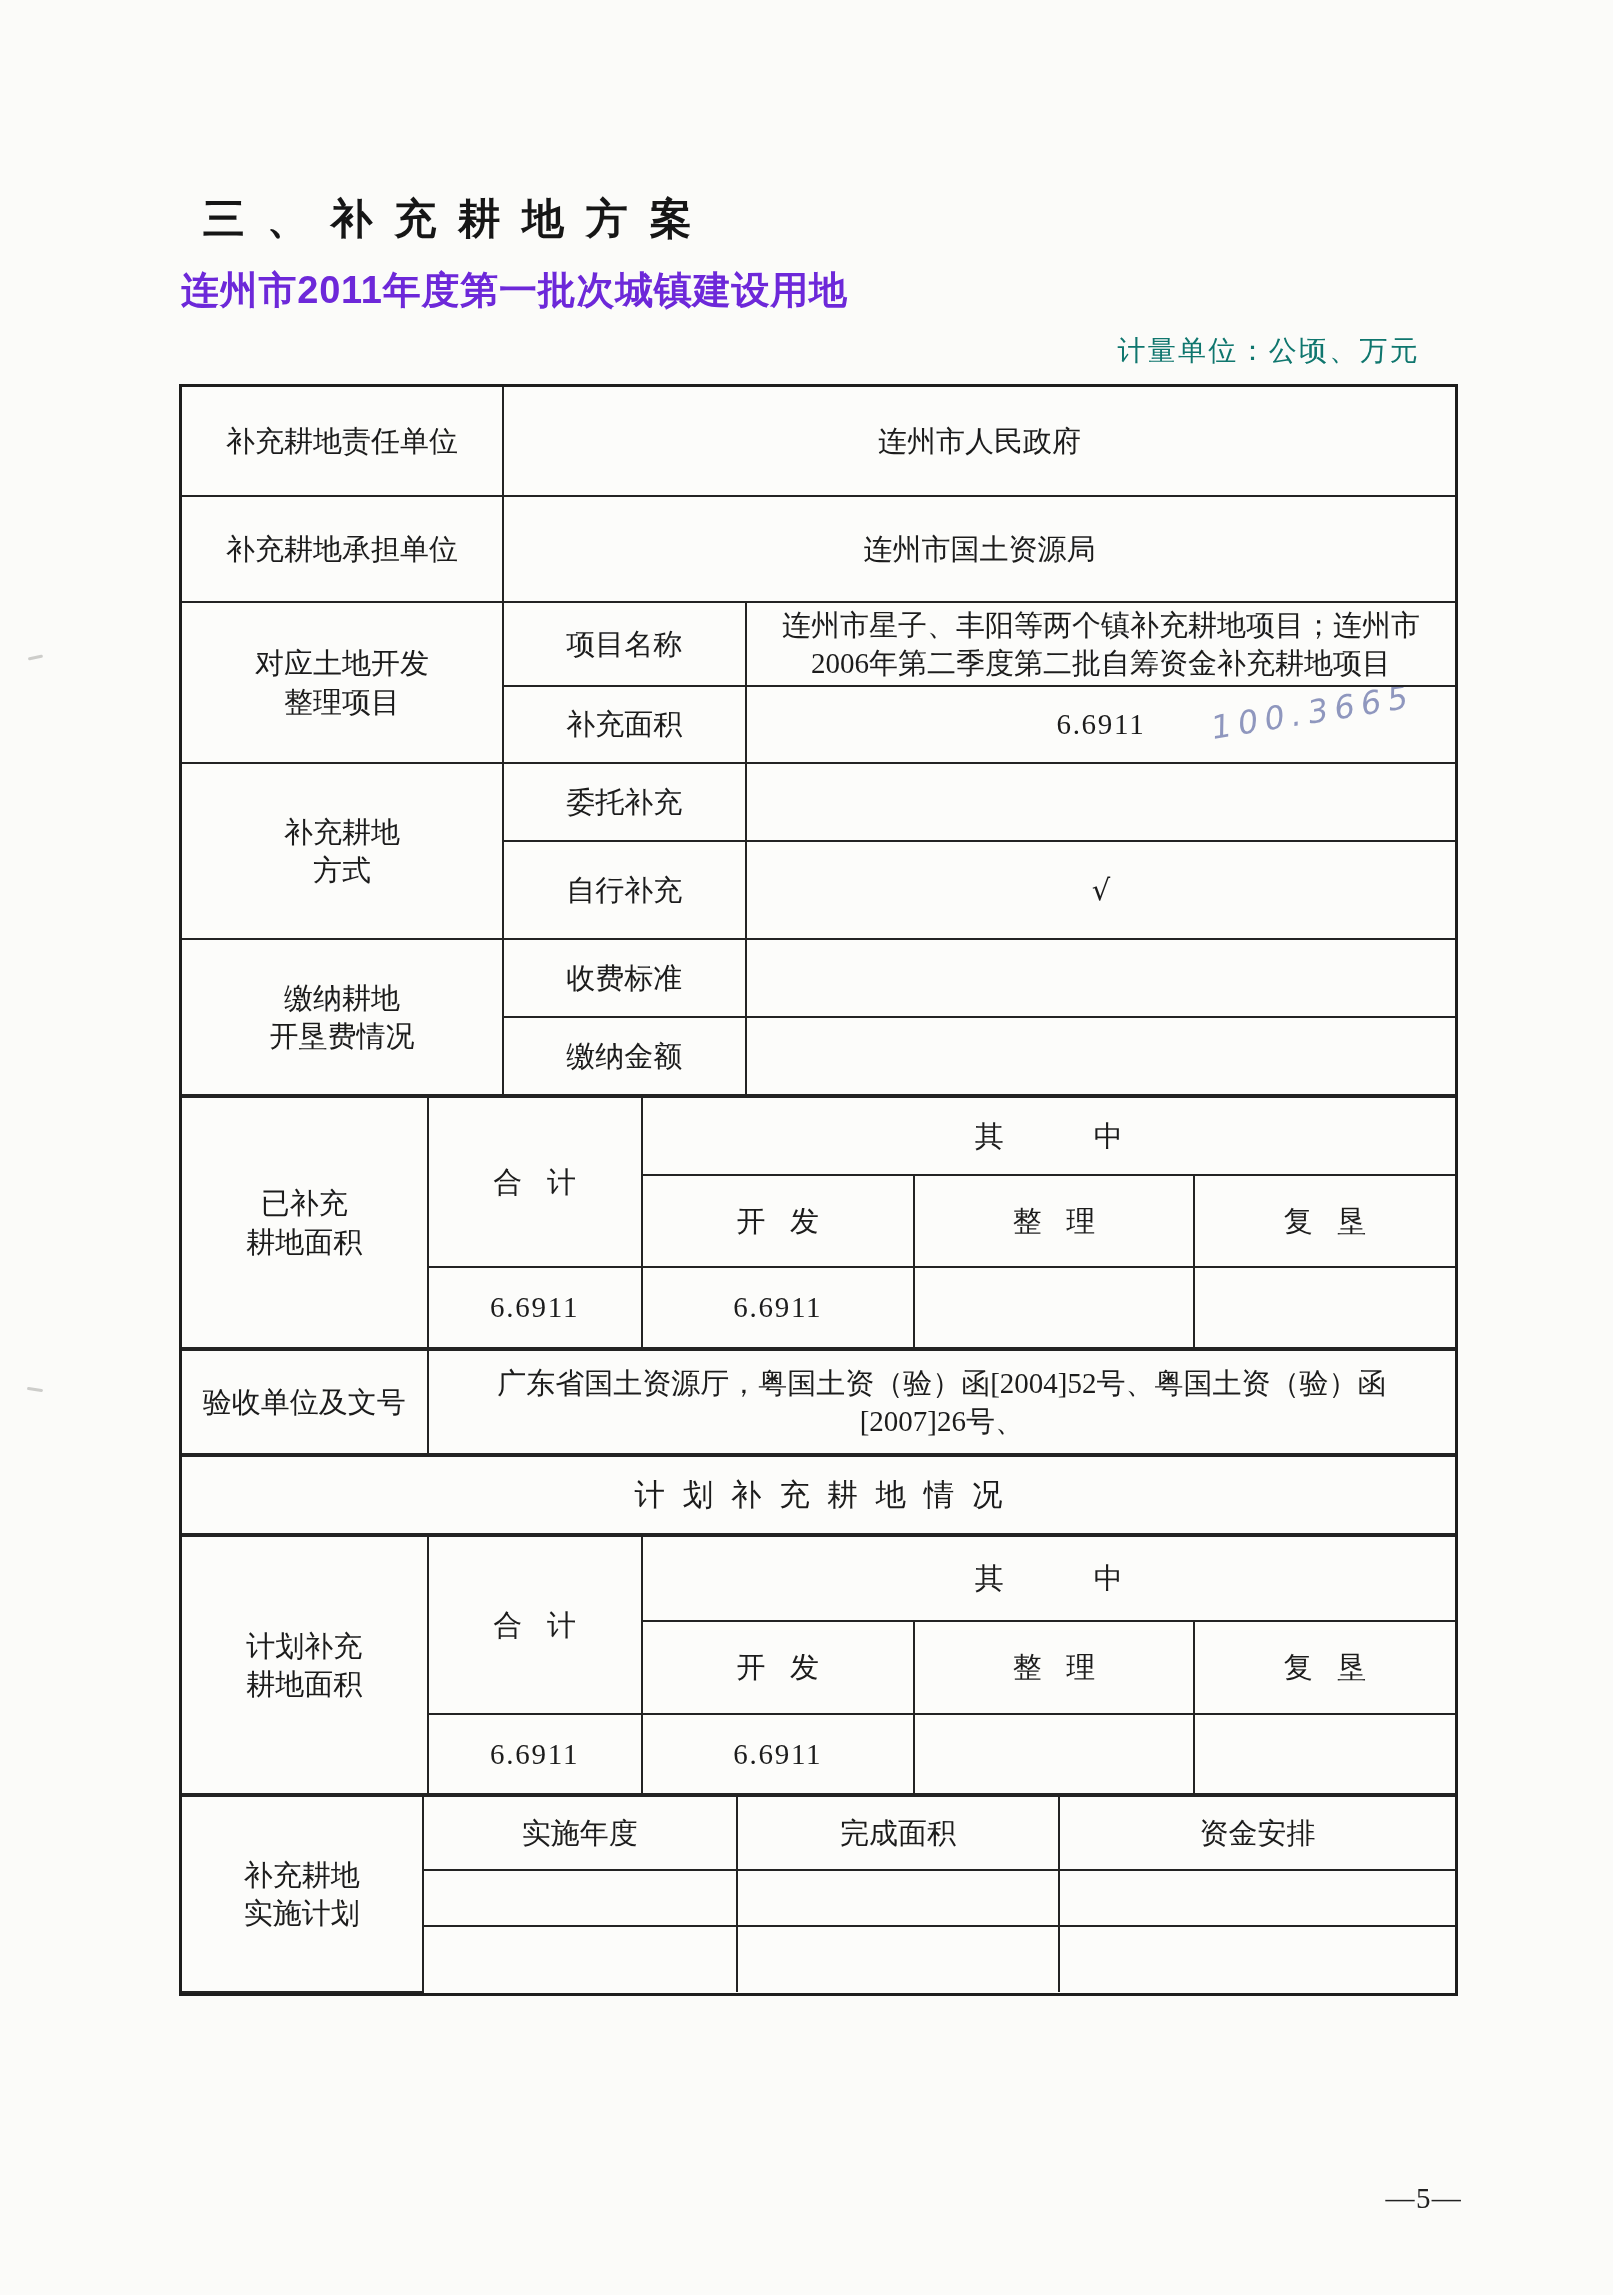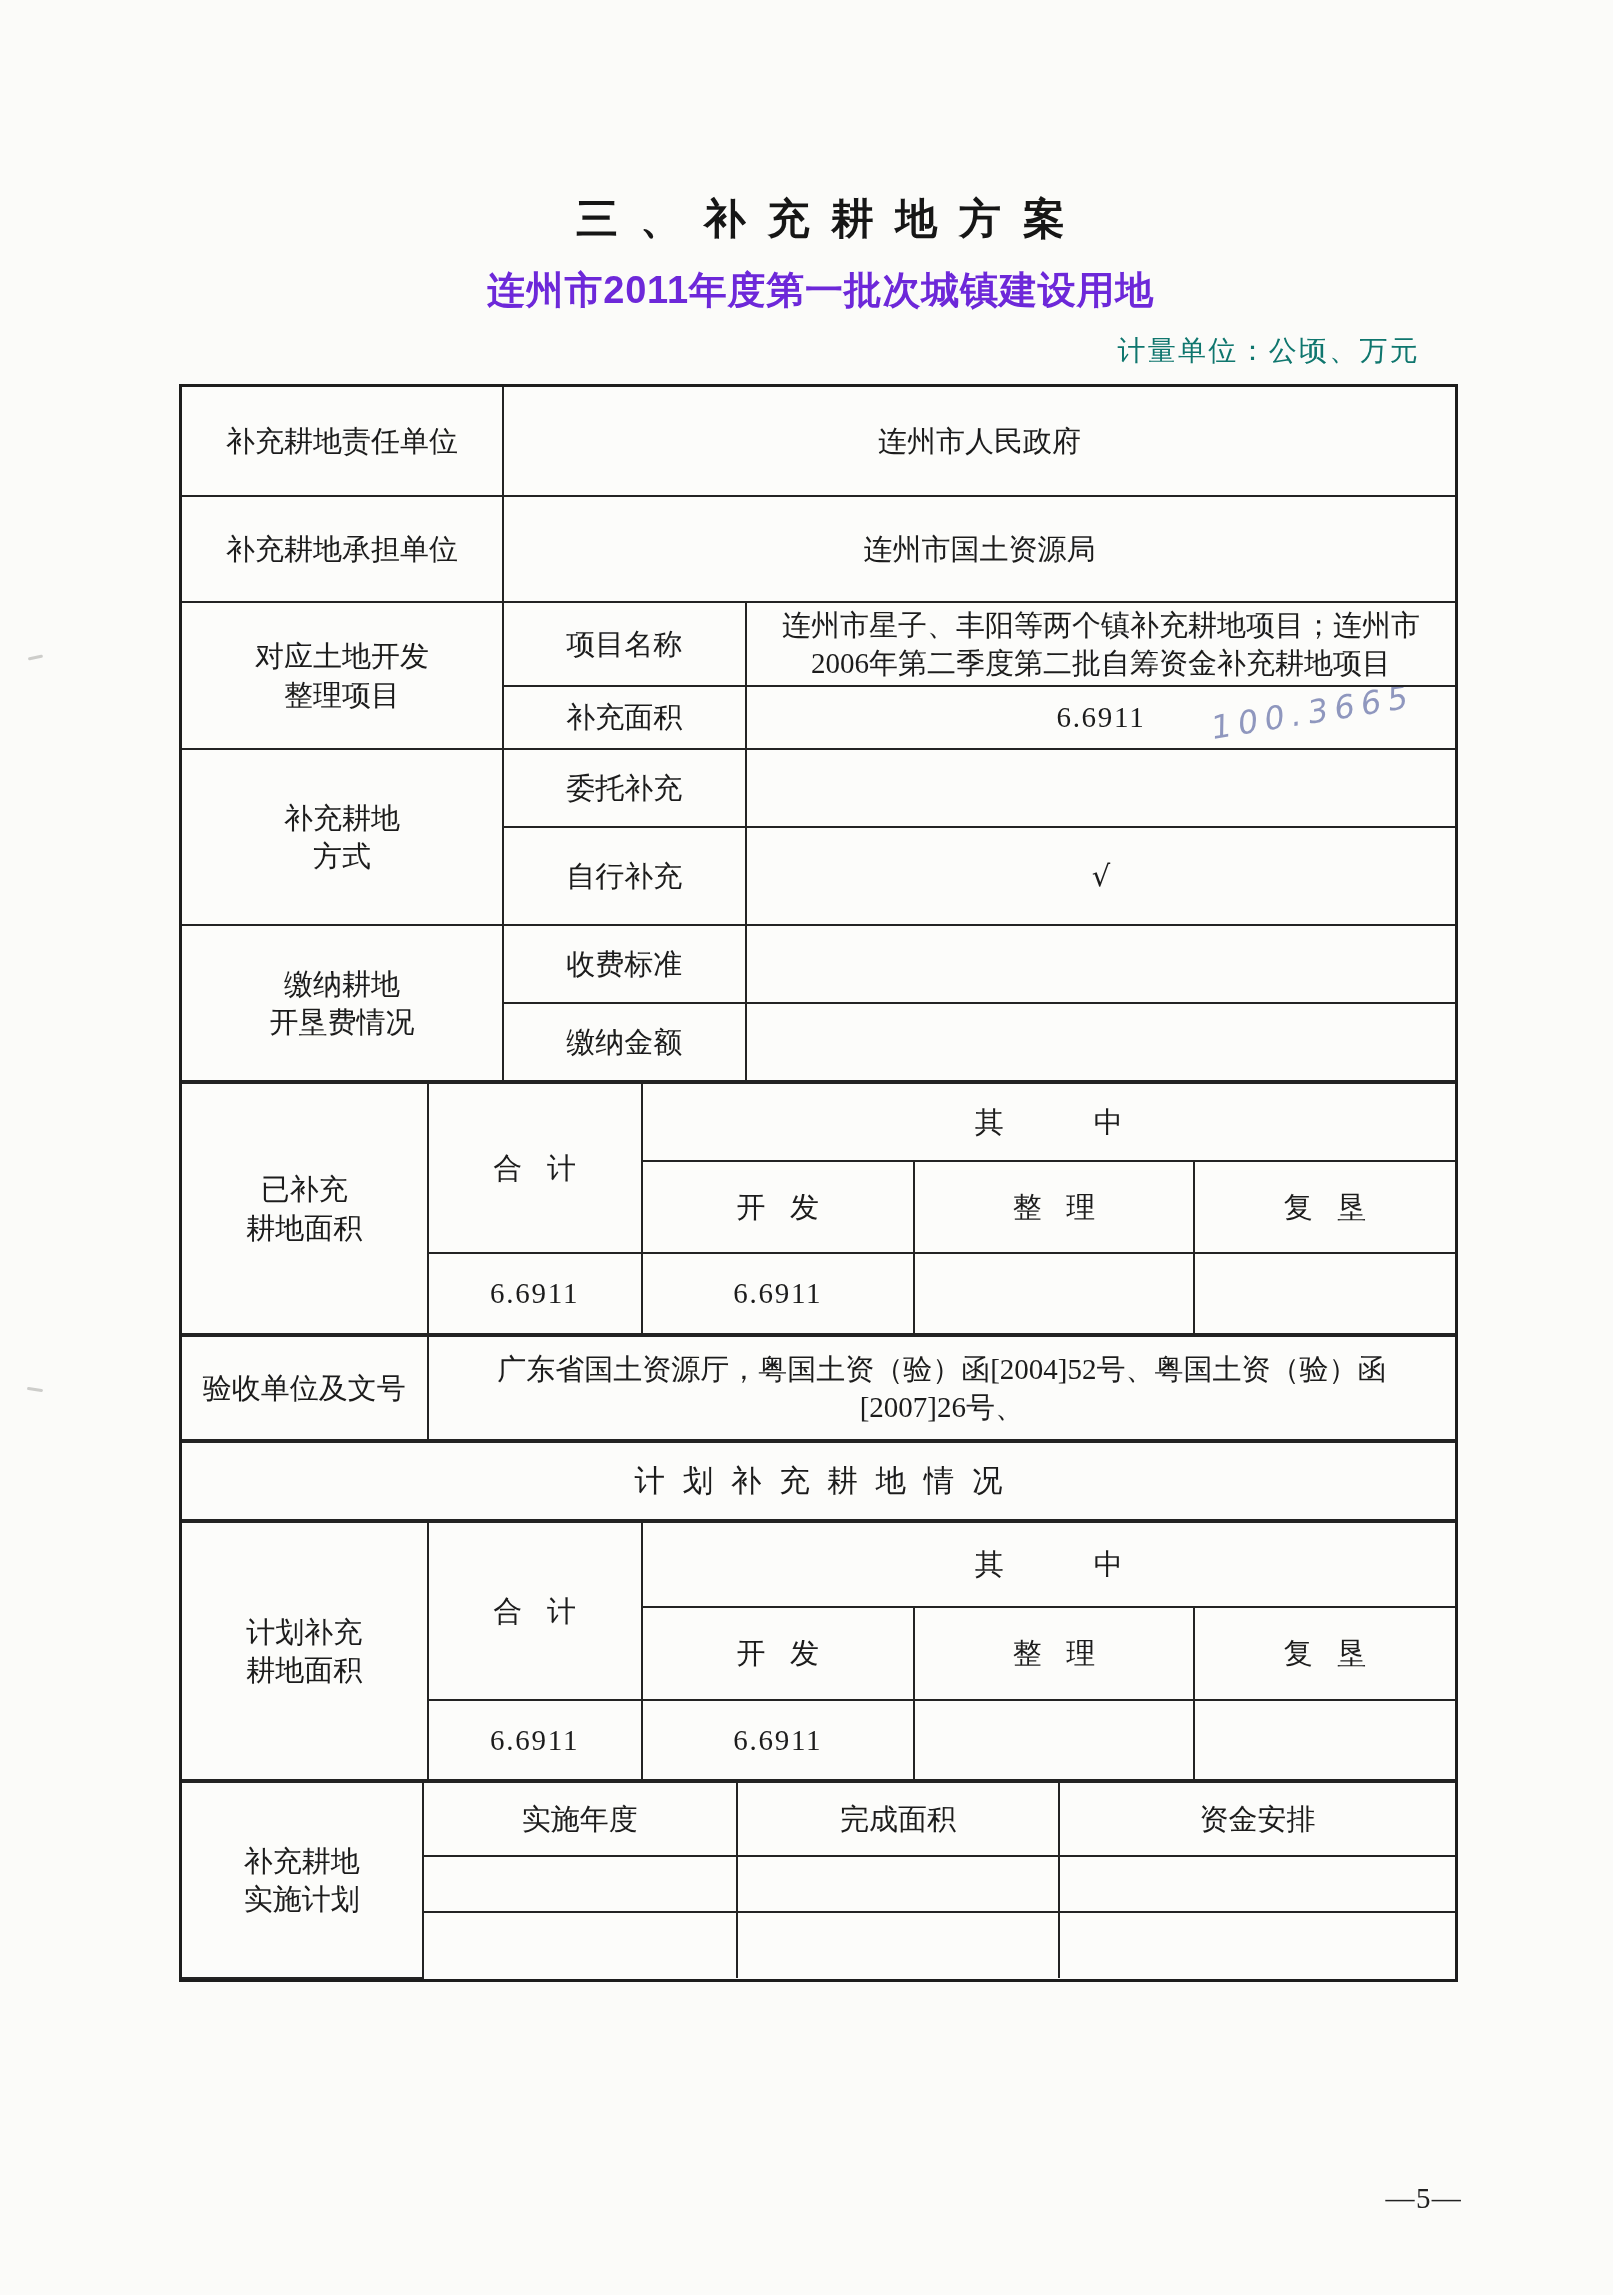--- a/index.html
+++ b/index.html
@@ -7,21 +7,21 @@
     width:1613px;height:2295px;
     background:#f7f7f4;
     font-family:"Liberation Serif","DejaVu Serif",serif;
     color:#1c1c1c;
     position:relative;
     -webkit-font-smoothing:antialiased;
   }
   .page{position:absolute;inset:0;background:#fbfbf9;overflow:hidden;}
 
   
-  .title-block{position:absolute;left:181px;width:1279px;text-align:center;}
+  .title-block{position:absolute;left:181px;width:1279px;}
   .doc-title{
     top:191px;font-size:42px;font-weight:bold;
     letter-spacing:0.52em;text-indent:0.52em;
     color:#161616;
   }
   .doc-subtitle{
     top:264px;font-size:38px;font-weight:bold;
     font-family:"Liberation Sans","DejaVu Sans",sans-serif;
     letter-spacing:0.02em;color:#6d28d9;
   }
@@ -117,21 +117,21 @@
         <td rowspan="2">
           <div>对应土地开发</div>
           <div>整理项目</div>
         </td>
         <td>项目名称</td>
         <td class="lastcol small-text">
           <div>连州市星子、丰阳等两个镇补充耕地项目；连州市</div>
           <div>2006年第二季度第二批自筹资金补充耕地项目</div>
         </td>
       </tr>
-      <tr style="height:63px;padding-left:22px;">
+      <tr style="height:77px;padding-left:22px;">
         <td>补充面积</td>
         <td class="lastcol num rel">
           <span>6.6911</span>
           <span class="handwriting">100.3665</span>
         </td>
       </tr>
       <tr style="height:78px;">
         <td rowspan="2">
           <div>补充耕地</div>
           <div>方式</div>

